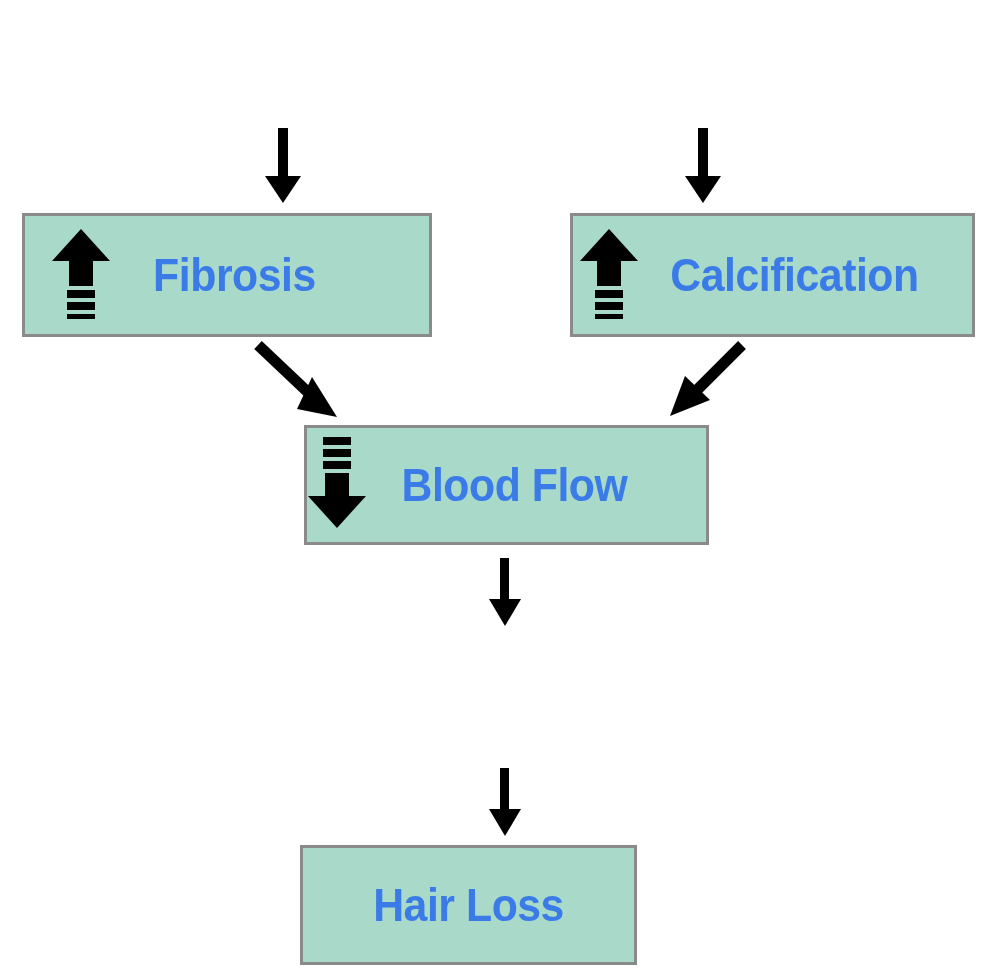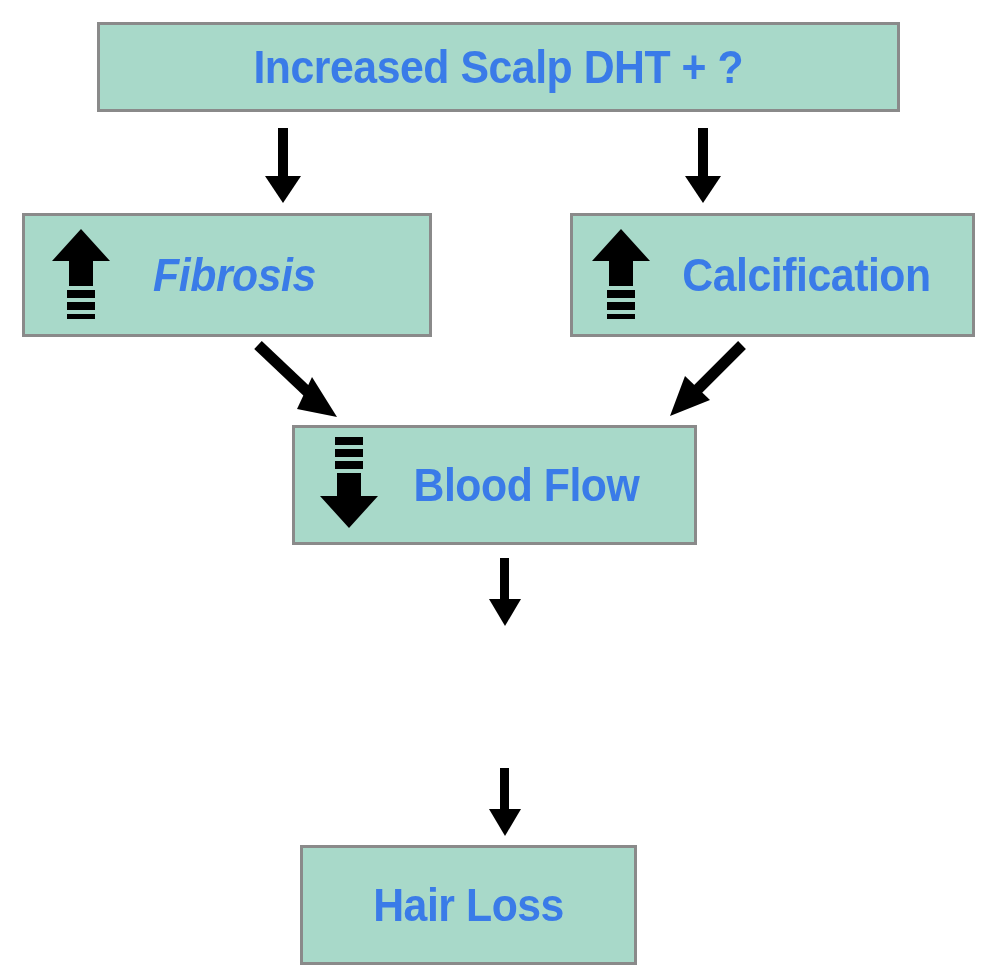--- a/index.html
+++ b/index.html
@@ -86,51 +86,48 @@
       <rect x="500" y="558" width="9" height="45" fill="#000000"></rect>
       <polygon points="489,599 521,599 505,626 " fill="#000000"></polygon>
     </g>
 
     <g>
       <rect x="500" y="768" width="9" height="45" fill="#000000"></rect>
       <polygon points="489,809 521,809 505,836" fill="#000000"></polygon>
     </g>
   </svg>
 
-  <div class="node centered" style="left:97px; top:22px; width:803px; height:90px;">
-    <span class="node-label" style="font-size:46px;">Increased Scalp DHT + ?</span>
-  </div>
 
-  <div class="node with-icon" style="left:22px; top:213px; width:410px; height:124px; padding-left:26px;font-style:italic;">
+  <div class="node with-icon" style="left:22px; top:213px; width:410px; height:124px; padding-left:26px;">
     <span class="trend-icon">
       <svg width="60" height="92" viewBox="0 0 60 92">
         <polygon points="30,2 59,34 42,34 42,48 18,48 18,34 1,34" fill="#000000"></polygon>
         <rect x="18" y="34" width="24" height="25" fill="#000000"></rect>
         <rect x="16" y="63" width="28" height="8" fill="#000000"></rect>
         <rect x="16" y="75" width="28" height="8" fill="#000000"></rect>
         <rect x="16" y="87" width="28" height="8" fill="#000000"></rect>
       </svg>
     </span>
     <span class="node-label" style="font-size:46px; margin-left:36px;">Fibrosis</span>
   </div>
 
-  <div class="node with-icon" style="left:570px; top:213px; width:405px; height:124px; padding-left:18px;">
+  <div class="node with-icon" style="left:570px; top:213px; width:405px; height:124px; padding-left:6px;">
     <span class="trend-icon">
       <svg width="60" height="92" viewBox="0 0 60 92">
         <polygon points="30,2 59,34 42,34 42,48 18,48 18,34 1,34" fill="#000000"></polygon>
         <rect x="18" y="34" width="24" height="25" fill="#000000"></rect>
         <rect x="16" y="63" width="28" height="8" fill="#000000"></rect>
         <rect x="16" y="75" width="28" height="8" fill="#000000"></rect>
         <rect x="16" y="87" width="28" height="8" fill="#000000"></rect>
       </svg>
     </span>
     <span class="node-label" style="font-size:46px; margin-left:22px;">Calcification</span>
   </div>
 
-  <div class="node with-icon" style="left:292px; top:425px; width:405px; height:120px; padding-left:24px;">
+  <div class="node with-icon" style="left:304px; top:425px; width:405px; height:120px; ">
     <span class="trend-icon">
       <svg width="60" height="92" viewBox="0 0 60 92">
         <rect x="16" y="0" width="28" height="8" fill="#000000"></rect>
         <rect x="16" y="12" width="28" height="8" fill="#000000"></rect>
         <rect x="16" y="24" width="28" height="8" fill="#000000"></rect>
         <rect x="18" y="36" width="24" height="25" fill="#000000"></rect>
         <polygon points="30,91 1,59 18,59 18,45 42,45 42,59 59,59" fill="#000000"></polygon>
       </svg>
     </span>
     <span class="node-label" style="font-size:46px; margin-left:26px;">Blood Flow</span>

